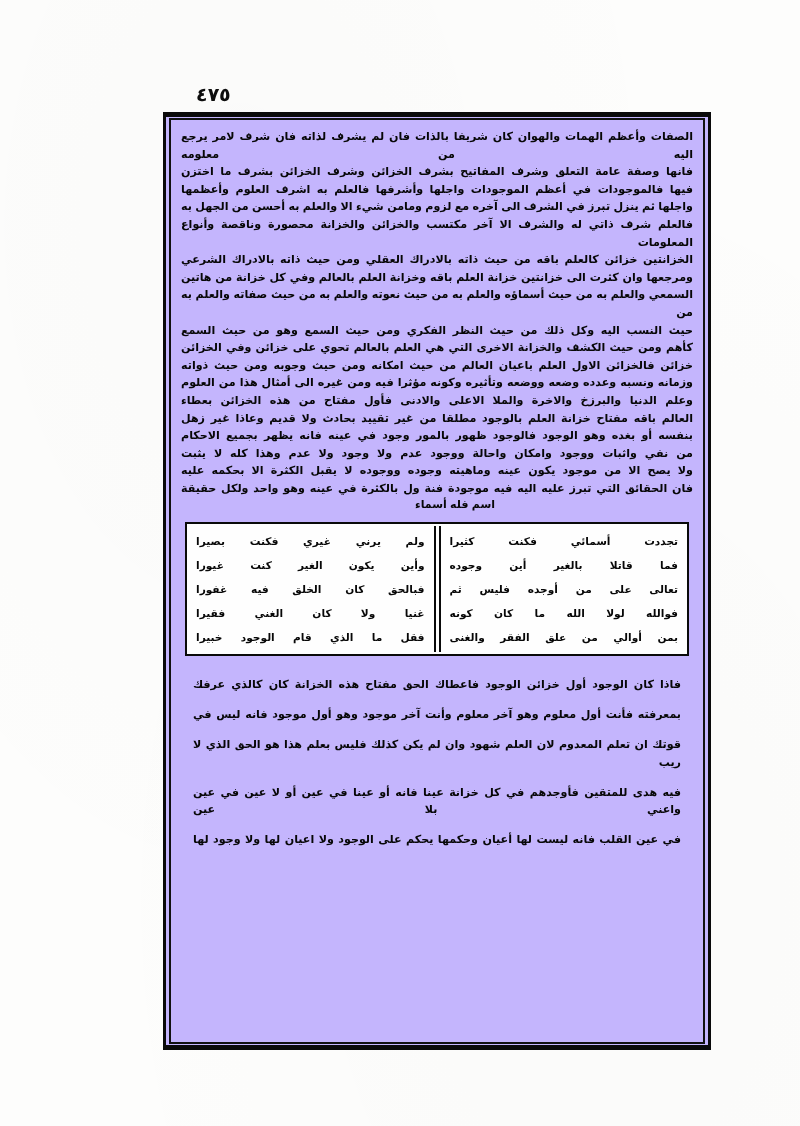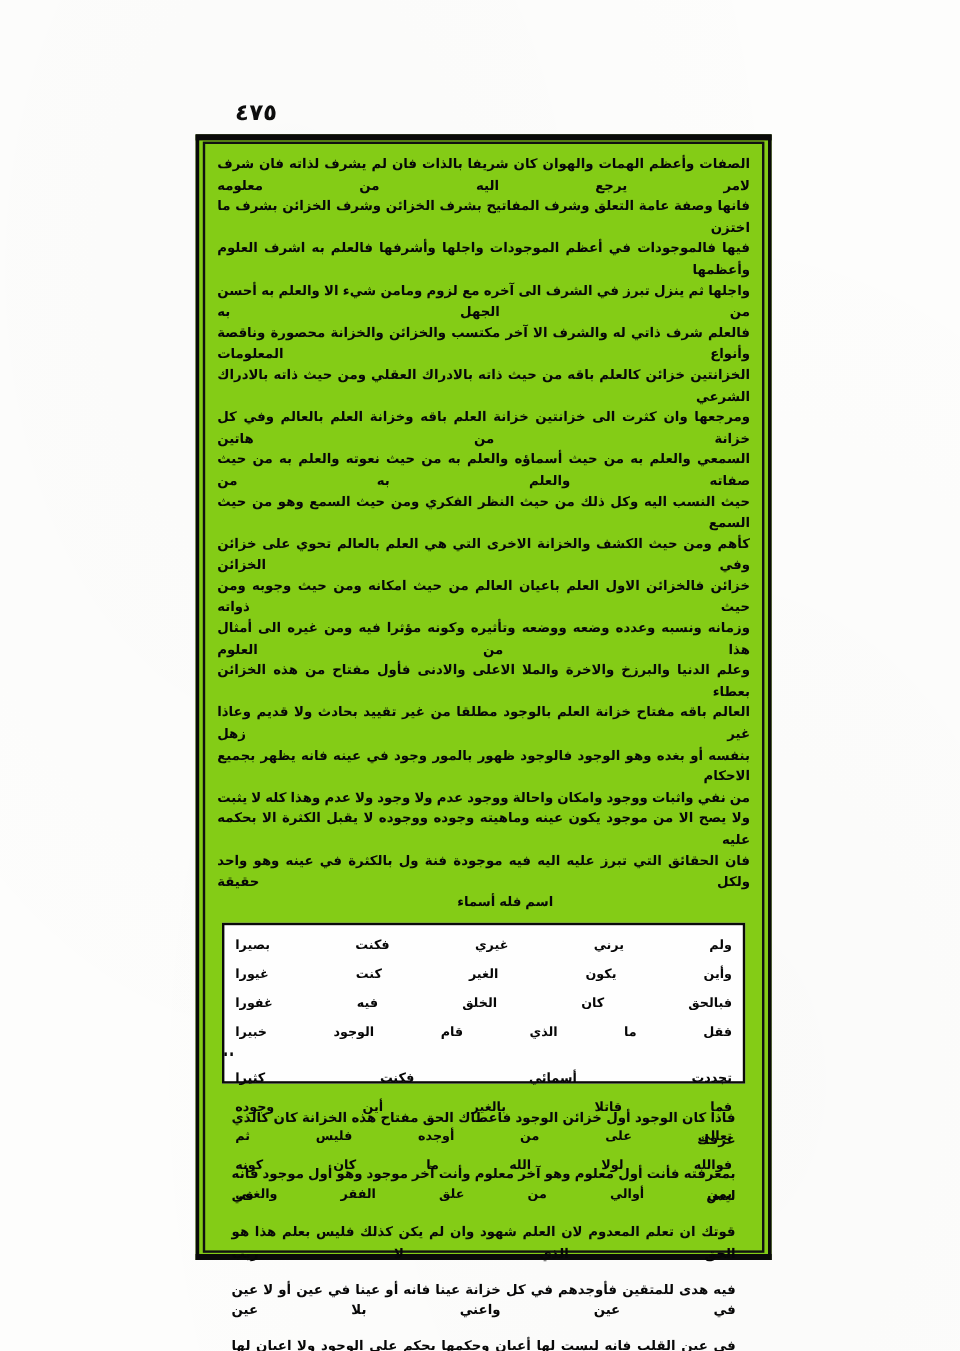--- a/index.html
+++ b/index.html
@@ -45,25 +45,25 @@
     letter-spacing: -1px;
     direction: rtl;
     transform: skewX(-3deg);
   }
 
   
   #text-frame {
     position: absolute;
     left: 163px;
     top: 112px;
-    width: 480px;
+    width: 548px;
     height: 938px;
     border: 3px solid #0a0a0a;
     box-sizing: border-box;
-    background: #84cc16;
+    background: #c4b5fd;
   }
   #text-frame::before {
     
     content: "";
     position: absolute;
     inset: 3px;
     border: 2px solid #111;
     pointer-events: none;
   }
 
@@ -106,21 +106,21 @@
     margin-top: 1px;
     padding-left: 36px;
   }
 
   
   #poem-box {
     margin: 9px 4px 7px 4px;
     border: 2px solid #0a0a0a;
     position: relative;
     display: flex;
-    flex-direction: column;
+    flex-direction: row;
     height: 134px;
     box-sizing: border-box;
     background: #fefefe;
   }
   .poem-column {
     flex: 1 1 50%;
     box-sizing: border-box;
     padding: 5px 9px 3px 9px;
     direction: rtl;
   }
@@ -217,20 +217,21 @@
         <p>فان الحقائق التي تبرز عليه اليه فيه موجودة فنة ول بالكثرة في عينه وهو واحد ولكل حقيقة</p>
         <p id="main-block-closing">اسم فله أسماء</p>
       </div>
 
       <div id="poem-box">
 
         <div class="poem-column">
           <div class="verse-line">ولم يرني غيري فكنت بصيرا</div>
           <div class="verse-line">وأين يكون الغير كنت غيورا</div>
           <div class="verse-line">فبالحق كان الخلق فيه غفورا</div>
+          <div class="verse-line">غنيا ولا كان الغني فقيرا</div>
           <div class="verse-line">فقل ما الذي قام الوجود خبيرا</div>
         </div>
 
         <div id="poem-divider"></div>
 
         <div class="poem-column">
           <div class="verse-line">تجددت أسمائي فكنت كثيرا</div>
           <div class="verse-line">فما قاتلا بالغير أين وجوده</div>
           <div class="verse-line">تعالى على من أوجده فليس ثم</div>
           <div class="verse-line">فوالله لولا الله ما كان كونه</div>

